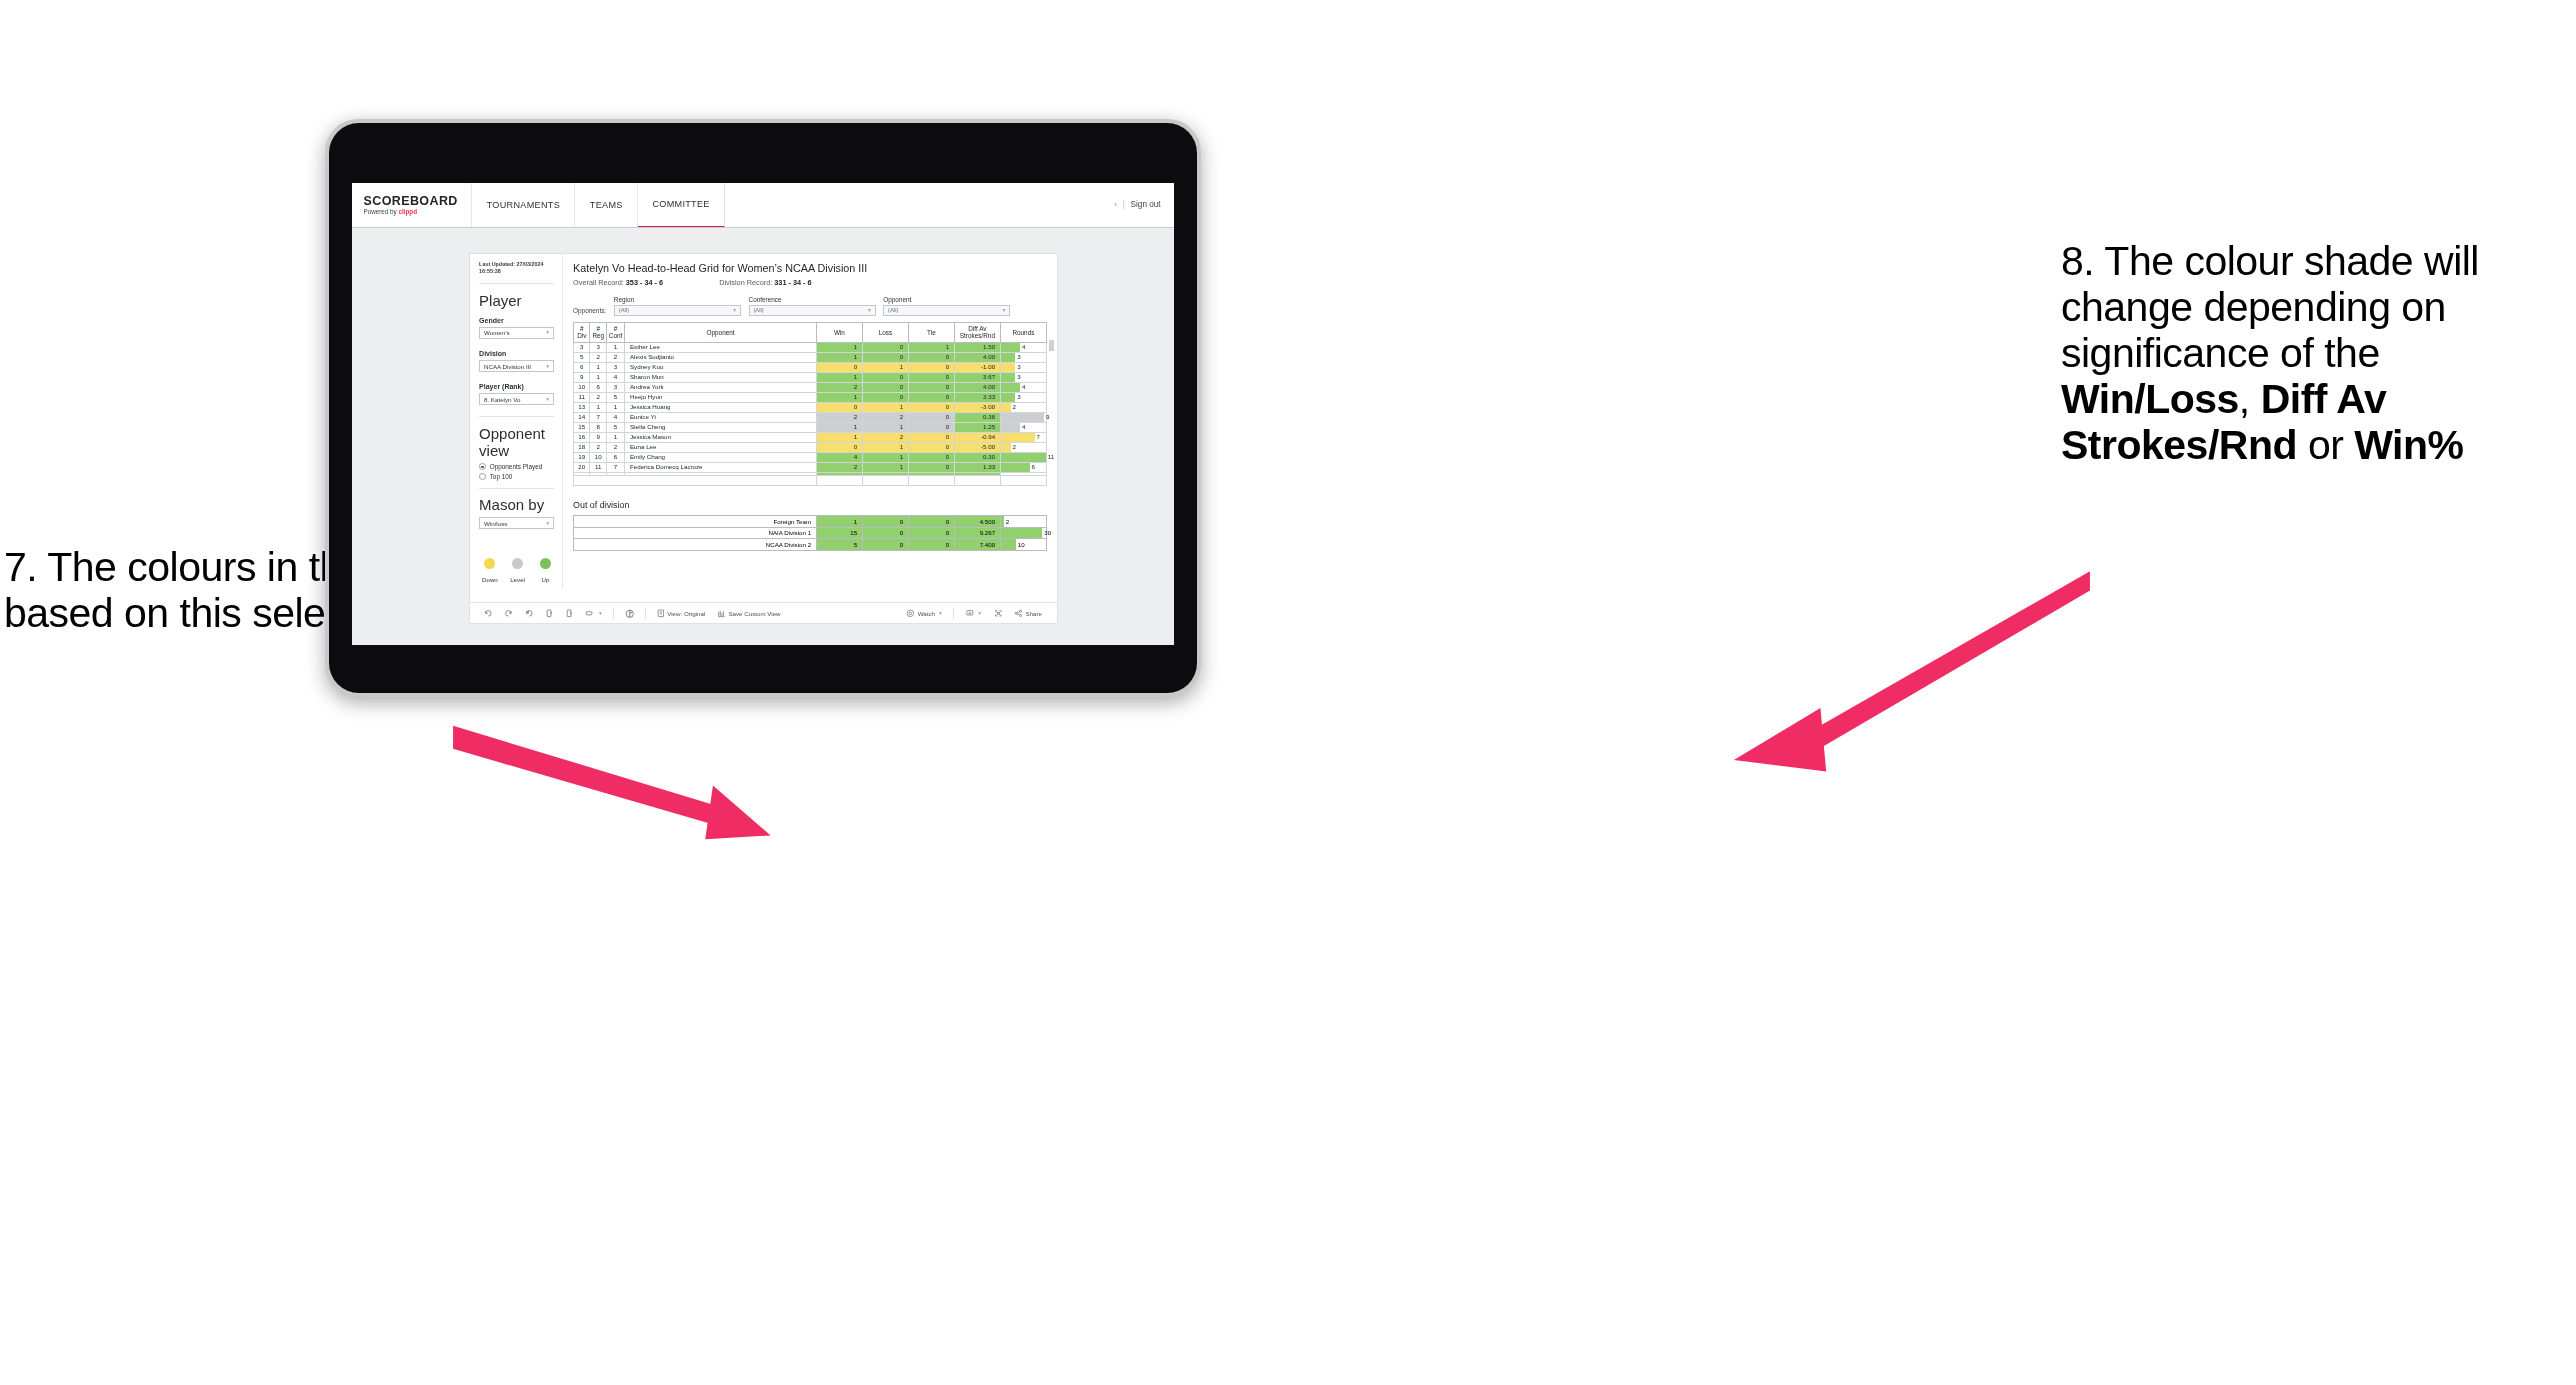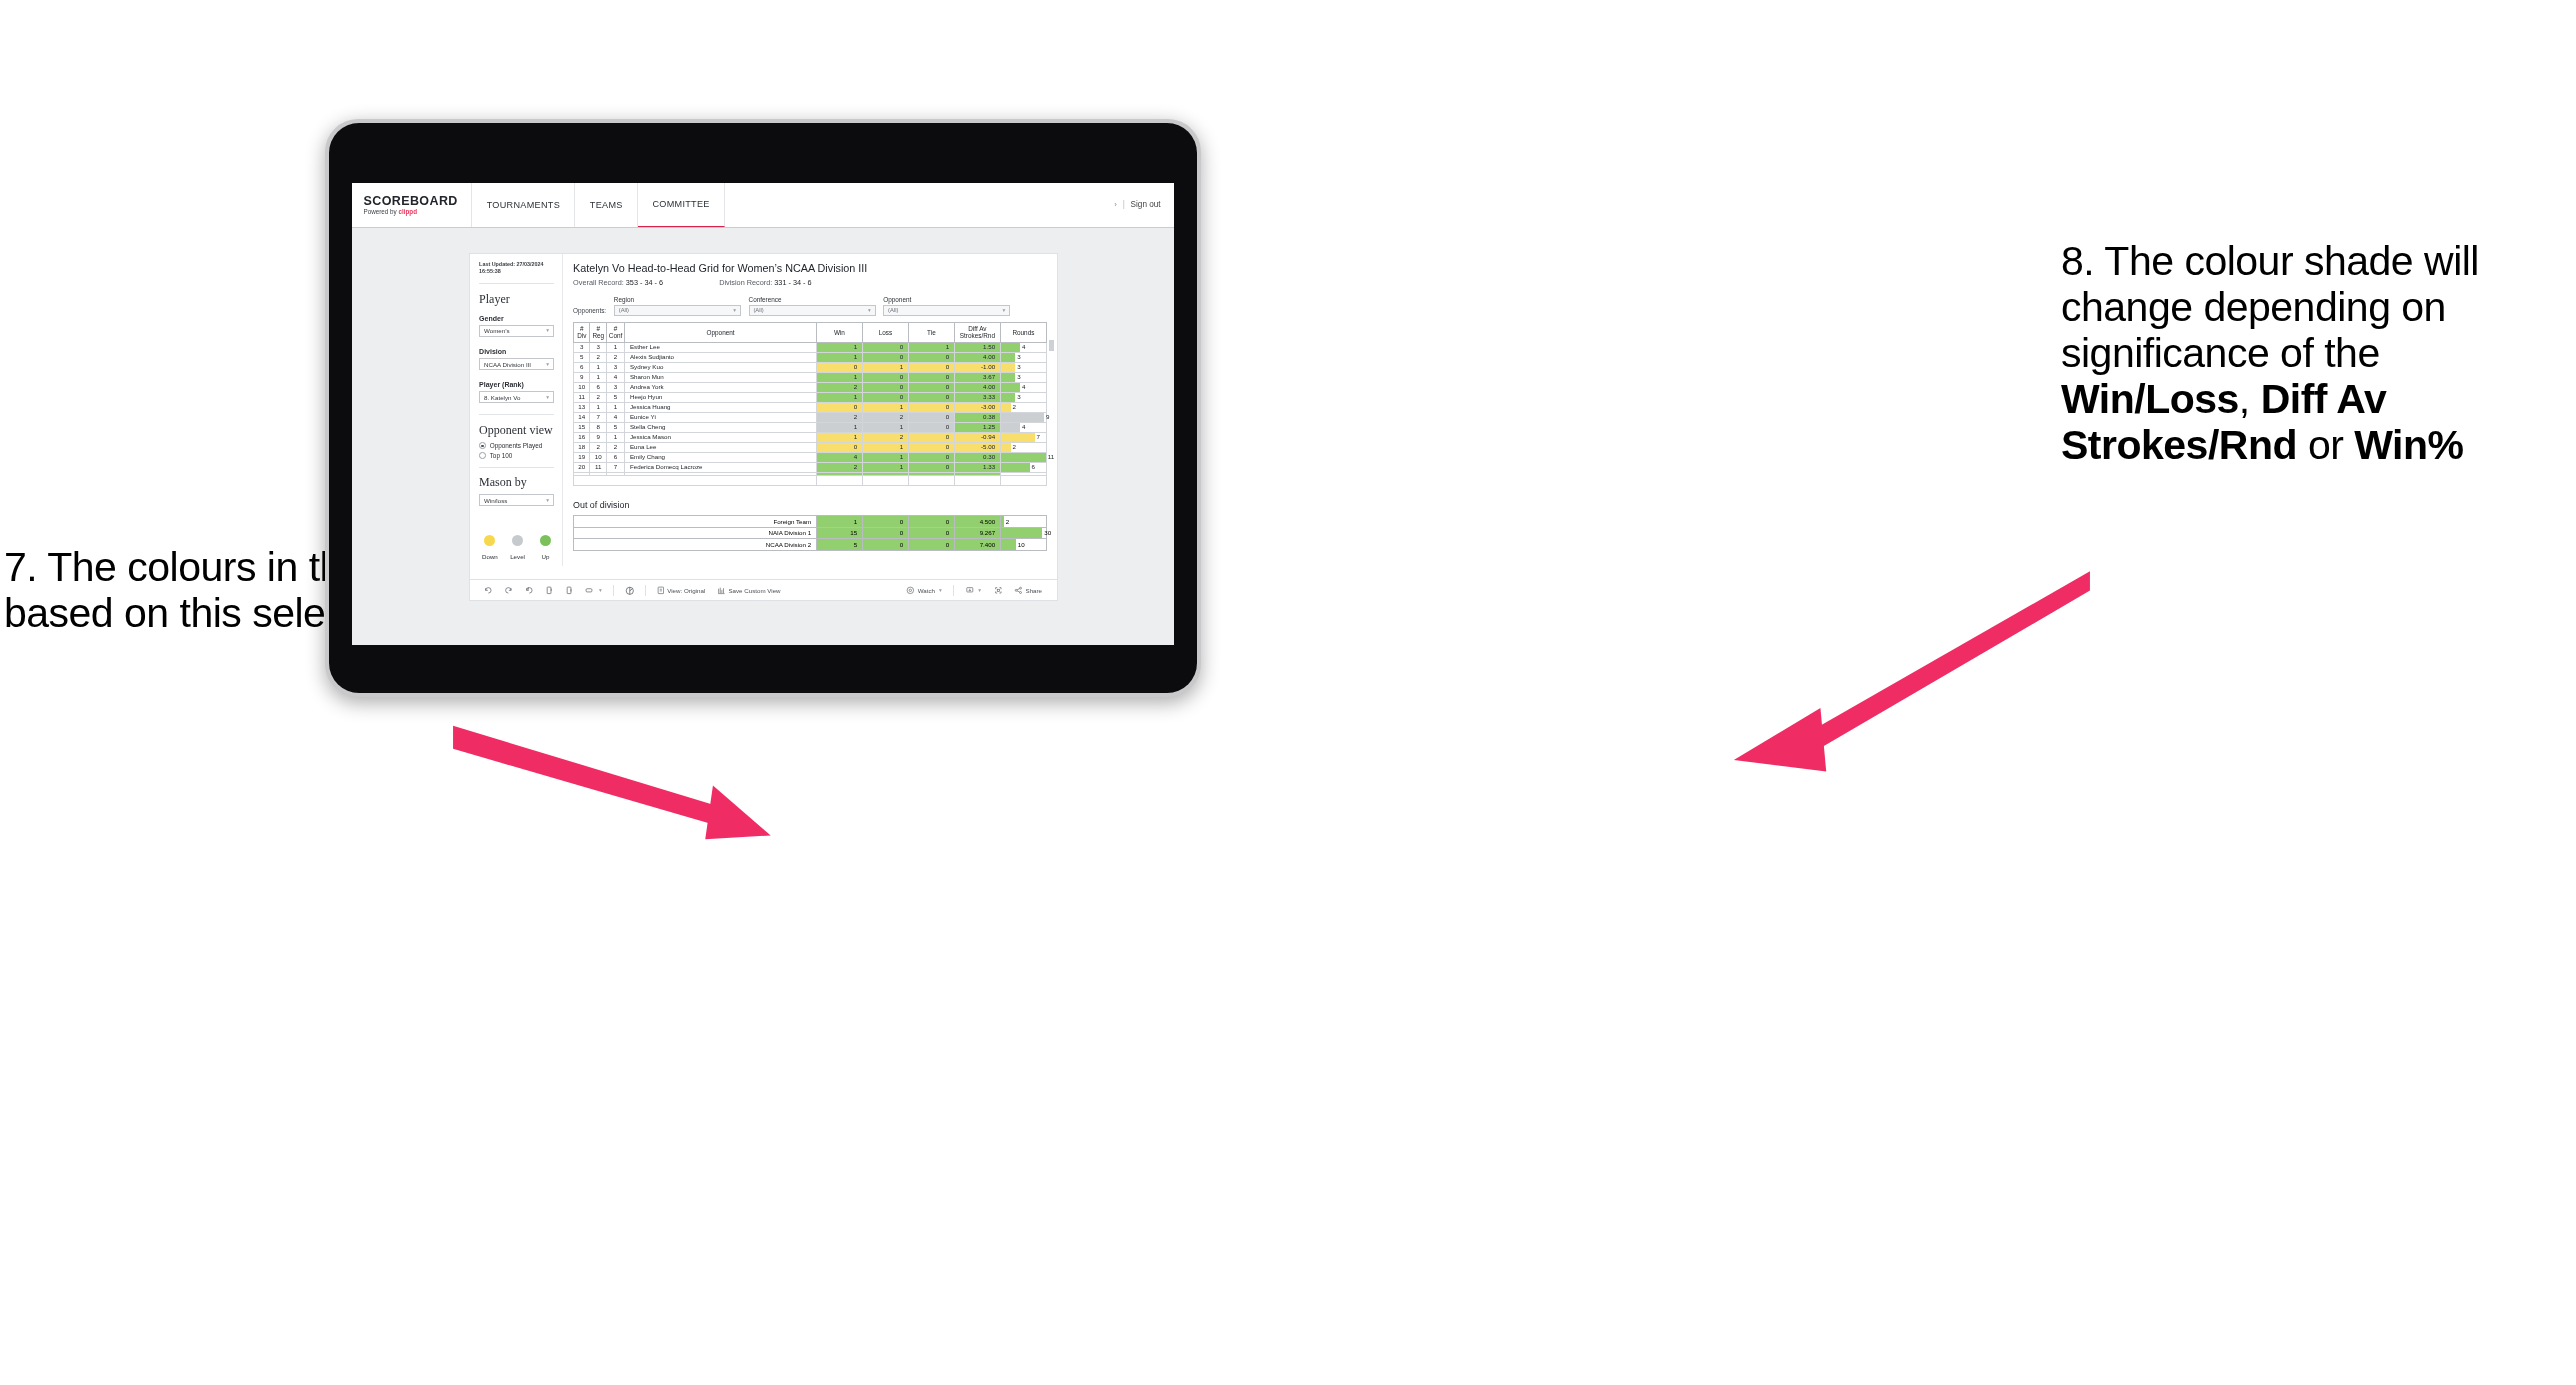--- a/index.html
+++ b/index.html
@@ -84,42 +84,42 @@
   .workbook {
     width: 589px; background: #fff; border: 1px solid #dfe2e5;
     display: flex; flex-direction: column;
   }
   .wb-body { display: flex; }
 
   
   .panel { width: 93px; border-right: 1px solid #e6e8eb; padding: 6.7px 7.7px 5.8px 9.6px; }
   .lastupd { font-size: 5.4px; color: #3c4148; font-weight: 700; line-height: 1.35; }
   .panel hr { border: 0; border-top: 1px solid #e2e4e7; margin: 7.7px 0 7.7px 0; }
-  .ptitle { font-size: 12px; color: #2b2f35; font-weight: 400; margin-bottom: 8.7px; font-family: Liberation Serif, serif; }
+  .ptitle { font-size: 15px; color: #2b2f35; font-weight: 400; margin-bottom: 8.7px; }
   .flabel { font-size: 7px; color: #2b2f35; font-weight: 700; margin-bottom: 2.9px; }
   .fselect {
     height: 11.6px; border: 1px solid #c3c7cc; background: #fff;
     display: flex; align-items: center; justify-content: space-between;
     padding: 0 2.9px 0 3.9px; font-size: 6.2px; color: #31353b; margin-bottom: 11.6px;
   }
   .fselect .car { font-size: 4.8px; color: #9aa0a6; }
   .radio-row { display: flex; align-items: center; gap: 3.9px; margin-top: 2.9px; }
   .radio { width: 6.7px; height: 6.7px; border-radius: 50%; border: 1px solid #9aa0a6; background:#fff; position: relative; flex: none; }
   .radio.on::after { content:""; position:absolute; left:1.4px; top:1.4px; width:2.9px; height:2.9px; border-radius:50%; background:#4a4f56; }
   .radio-row span { font-size: 6.4px; color: #2b2f35; }
   .legend { display: flex; gap: 12.5px; margin-top: 29px; padding-left: 2.9px; }
   .legend .li { text-align: center; width: 15.4px; }
   .legend .dot { width: 11.6px; height: 11.6px; border-radius: 50%; margin: 0 auto 6.7px auto; }
   .legend .lbl { font-size: 6.2px; color: #2b2f35; }
 
   
   .content { flex: 1; padding: 7.7px 9.6px 0 10.6px; min-width: 0; }
   .vtitle { font-size: 10.8px; color: #22262c; font-weight: 400; margin-bottom: 4.8px; }
   .records { display: flex; font-size: 7.3px; color: #555b62; margin-bottom: 8.7px; }
-  .records b { color: #22262c; font-weight: 400; }
+  .records b { color: #22262c; font-weight: 700; }
   .rec2 { margin-left: 56px; }
   .opprow { display: flex; align-items: flex-end; gap: 7.7px; margin-bottom: 6.7px; }
   .opplab { font-size: 6.4px; color: #3c4148; padding-bottom: 1.9px; }
   .oppf { width: 127px; }
   .oppf .ol { font-size: 6.4px; color: #2b2f35; margin-bottom: 1.9px; }
   .oppsel {
     height: 10.6px; border: 1px solid #c3c7cc; background: #f6f7f8;
     display: flex; align-items: center; justify-content: space-between;
     padding: 0 2.9px 0 3.9px; font-size: 5.8px; color: #6d7278;
   }

